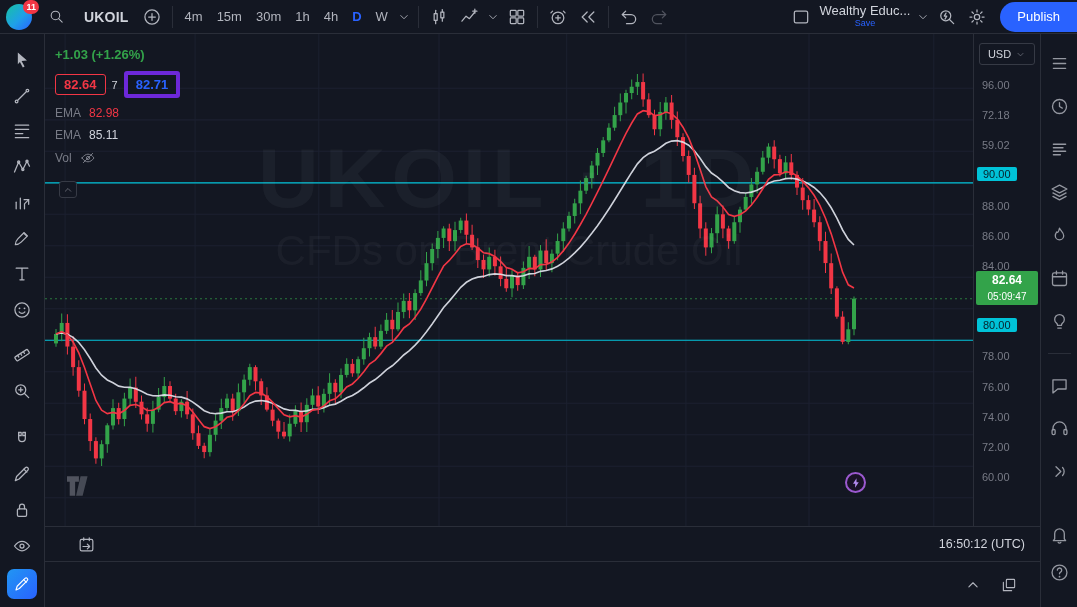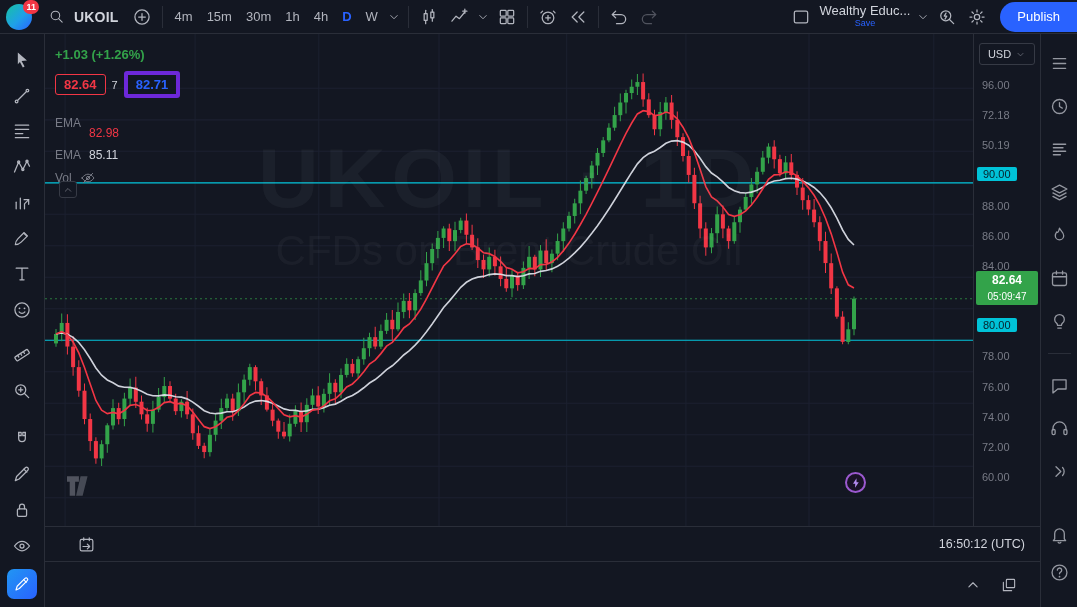--- a/index.html
+++ b/index.html
@@ -13,21 +13,21 @@
   .topbar{flex:0 0 34px;display:flex;align-items:center;justify-content:space-between;border-bottom:1px solid #2a2e39;padding-left:6px}
   .tb-left,.tb-right{display:flex;align-items:center;height:100%}
   .icon-btn{width:30px;height:28px;display:flex;align-items:center;justify-content:center;color:#b2b5be;border-radius:4px}
   .icon-btn svg{width:20px;height:20px}
   .icon-btn.sm{width:18px}
   .icon-btn.sm svg{width:14px;height:14px}
   .icon-btn.dim{color:#50535e}
   .sep{width:1px;height:22px;background:#2a2e39;margin:0 5px}
   .avatar{position:relative;width:26px;height:26px;border-radius:50%;background:linear-gradient(135deg,#17c3a2 0%,#1fa0e8 55%,#2962ff 100%);margin-right:8px;flex:none}
   .badge{position:absolute;top:-4px;right:-7px;min-width:15px;height:14px;border-radius:8px;background:#f23645;color:#fff;font-size:9px;font-weight:700;display:flex;align-items:center;justify-content:center;padding:0 3px}
-  .symbol-btn{display:flex;align-items:center;gap:9px;height:28px;padding:0 8px;color:#d1d4dc}
+  .symbol-btn{display:flex;align-items:center;gap:19px;height:28px;padding:0 8px;color:#d1d4dc}
   .symbol-btn .sym{font-size:14px;font-weight:700;letter-spacing:.2px}
   .symbol-btn svg{width:17px;height:17px;color:#b2b5be}
   .intervals{display:flex;align-items:center}
   .interval{height:28px;padding:0 7px;font-size:13px;color:#b2b5be;border-radius:4px}
   .interval.active{color:#2962ff;font-weight:700}
   .layout-name{display:flex;flex-direction:column;align-items:center;justify-content:center;line-height:1.1;padding:0 4px}
   .layout-name .lname{font-size:13px;color:#d1d4dc;white-space:nowrap}
   .layout-name .lsave{font-size:9px;color:#2962ff}
   .publish{height:30px;padding:0 17px;margin-left:8px;background:#2962ff;color:#fff;font-size:13px;font-weight:500;border-radius:15px 0 0 15px}
 
@@ -730,21 +730,21 @@
           </div>
           <div class="legend">
             <div class="lg-change">+1.03 (+1.26%)</div>
             <div class="lg-quote">
               <button class="q-box q-bid">82.64</button>
               <span class="q-spread">7</span>
               <button class="q-box q-ask">82.71</button>
             </div>
             <div class="lg-row">
               <span class="lg-label">EMA</span>
-              <span class="lg-val" style="color: rgb(242, 54, 69); margin-top: 20px;">82.98</span>
+              <span class="lg-val" style="color: rgb(242, 54, 69);">82.98</span>
             </div>
             <div class="lg-row">
               <span class="lg-label">EMA</span>
               <span class="lg-val" style="color: rgb(209, 212, 220);">85.11</span>
             </div>
             <div class="lg-row">
               <span class="lg-label">Vol</span>
               <span class="i-eye" style="display: flex;">
                   <svg viewBox="0 0 24 24" fill="none" stroke="currentColor" stroke-width="1.5" stroke-linecap="round" stroke-linejoin="round">
                     <path d="M3 12c2.8-3.8 5.8-5.7 9-5.7S18.2 8.2 21 12c-2.8 3.8-5.8 5.7-9 5.7S5.8 15.8 3 12z"></path>
@@ -781,21 +781,21 @@
             <span>USD</span>
             <span style="display: flex;">
                 <svg viewBox="0 0 24 24" fill="none" stroke="currentColor" stroke-width="1.5" stroke-linecap="round" stroke-linejoin="round">
                   <polyline points="6.5 9.5 12 15 17.5 9.5"></polyline>
                 </svg>
               </span>
           </button>
           <div id="ticks">
               <span class="tick" style="top:45px">96.00</span>
               <span class="tick" style="top:75px">72.18</span>
-              <span class="tick" style="top:105px">50.19</span>
+              <span class="tick" style="top:105px">59.02</span>
               <span class="tick" style="top:135px">90.00</span>
               <span class="tick" style="top:166px">88.00</span>
               <span class="tick" style="top:196px">86.00</span>
               <span class="tick" style="top:226px">84.00</span>
               <span class="tick" style="top:256px">82.00</span>
               <span class="tick" style="top:286px">80.00</span>
               <span class="tick" style="top:316px">78.00</span>
               <span class="tick" style="top:347px">76.00</span>
               <span class="tick" style="top:377px">74.00</span>
               <span class="tick" style="top:407px">72.00</span>

